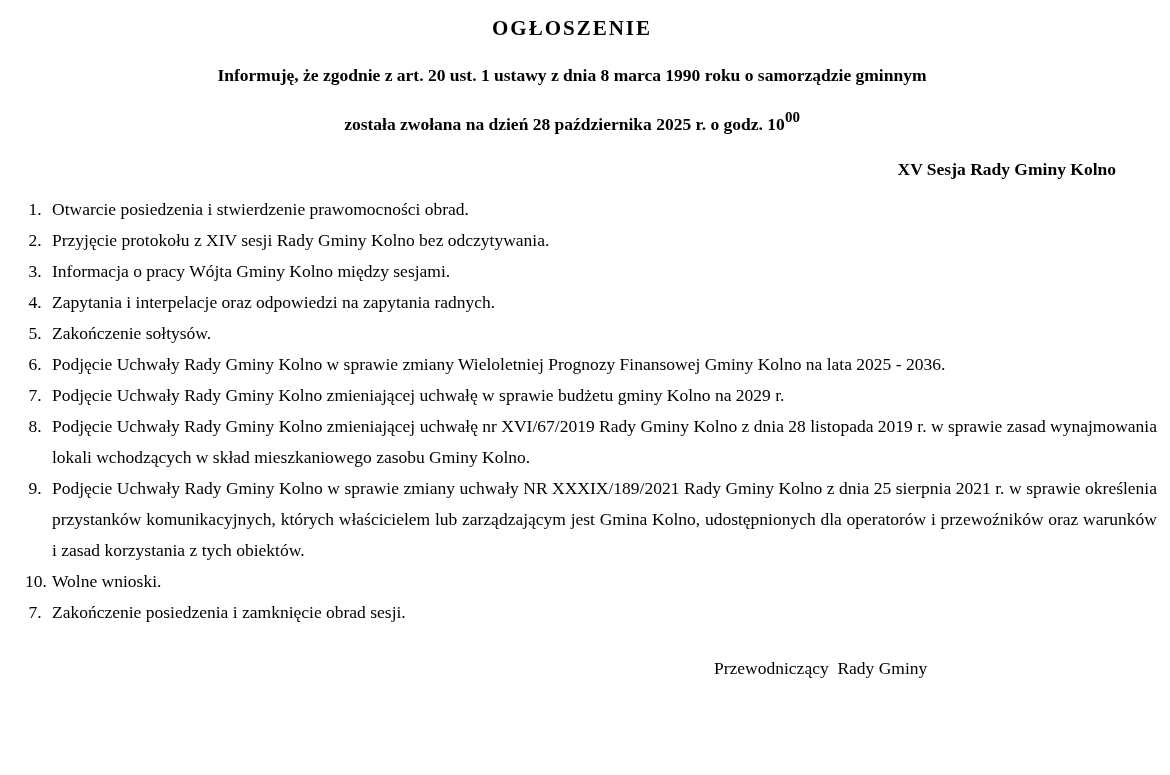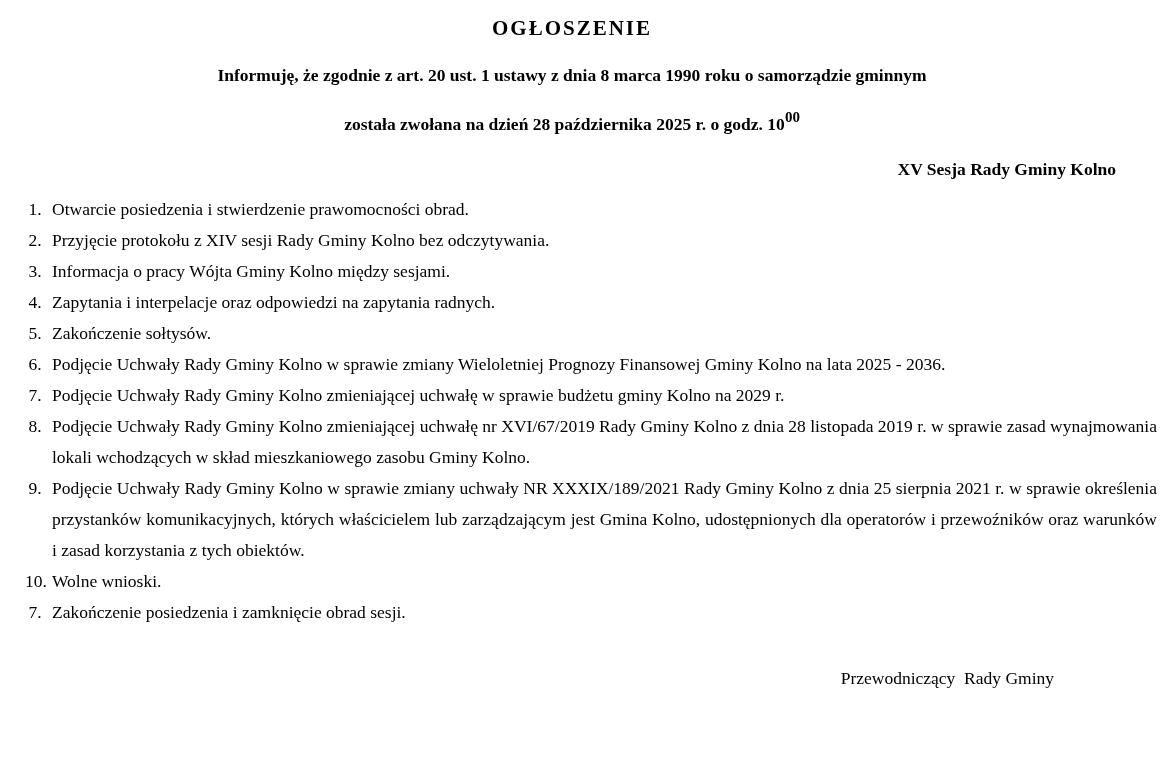--- a/index.html
+++ b/index.html
@@ -70,24 +70,24 @@
     line-height: 31px;
   }
   .agenda-item .num {
     text-align: center;
     white-space: nowrap;
   }
   .agenda-item .txt {
     text-align: justify;
   }
   .signature {
-    margin-top: 35px;
+    margin-top: 25px;
     margin-left: 686px;
     width: 340px;
-    text-align: right;
+    text-align: left;
     line-height: 31px;
   }
   .signature .role,
   .signature .name {
     white-space: pre-wrap;
   }
 </style>
 </head>
 <body>
 

